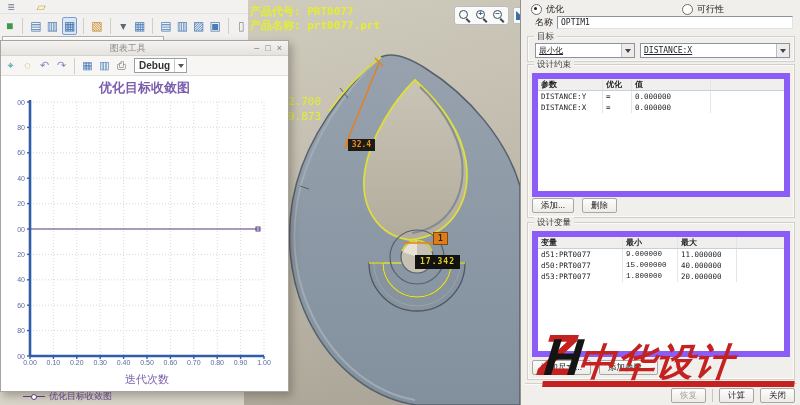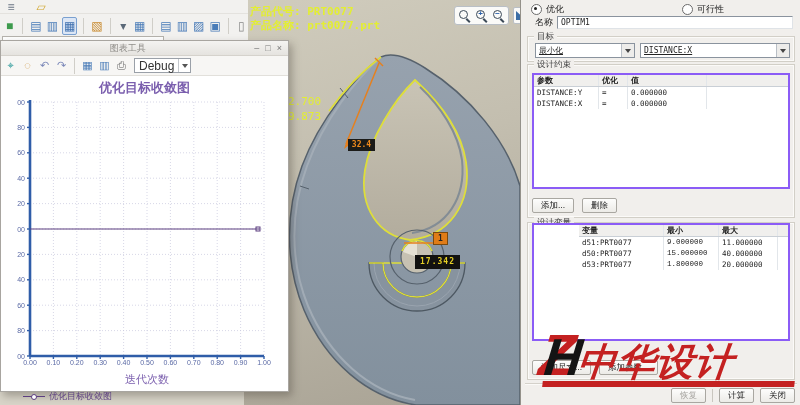--- a/index.html
+++ b/index.html
@@ -41,21 +41,21 @@
   #chart-window{position:absolute;left:0;top:40px;width:287px;height:350px;background:#fff;
     border:1px solid #a8a5a0;box-shadow:3px 4px 8px rgba(60,55,45,.35);z-index:5;}
   .cw-titlebar{height:14px;background:linear-gradient(#f4f3f1,#e5e3df);border-bottom:1px solid #d5d2cc;
     display:flex;align-items:center;font-size:9px;color:#8f8d89;}
   .cw-title{flex:1;text-align:center;}
   .cw-btns{display:flex;gap:6px;padding-right:6px;font-size:9px;color:#777;}
   .cw-btns span{cursor:pointer;line-height:12px;}
   .cw-toolbar{height:19px;background:#f7f6f4;border-bottom:1px solid #e2e0db;display:flex;align-items:center;padding-left:2px;gap:2px;}
   .cw-toolbar .icon{width:15px;height:15px;line-height:15px;font-size:11px;}
   .debug-combo{display:flex;align-items:center;height:13px;background:#fff;border:1px solid #9aa0a8;margin-left:3px;cursor:pointer;}
-  .debug-combo b{font-weight:normal;font-size:12px;color:#333;padding:0 4px;}
+  .debug-combo b{font-weight:bold;font-size:10px;color:#333;padding:0 4px;}
   .debug-combo u{width:11px;height:13px;border-left:1px solid #c4c8cd;text-decoration:none;position:relative;}
   .debug-combo u::after{content:"";position:absolute;left:3px;top:5px;border:3px solid transparent;border-top:4px solid #555;}
   .cw-chart{position:relative;height:315px;}
   .chart-title{text-align:center;padding-top:3px;font-size:13px;font-weight:bold;color:#7b5fae;font-family:"DejaVu Serif",serif;}
   .plot-wrap{position:relative;margin-top:2px;height:260px;}
   #ylabels{position:absolute;left:0;top:0;width:25px;height:260px;}
   #ylabels div{position:absolute;right:1px;width:24px;text-align:right;font-size:7px;color:#5b6aa5;line-height:9px;}
   #plot-svg{position:absolute;left:26px;top:0;}
   #xlabels{position:absolute;left:26px;top:260px;width:240px;height:10px;}
   #xlabels div{position:absolute;width:24px;margin-left:-12px;text-align:center;font-size:7px;color:#5b6aa5;}
@@ -80,23 +80,23 @@
   .group-legend{position:absolute;left:6px;top:-6px;background:#f1efec;padding:0 3px;font-size:8.5px;color:#3c3c3c;}
   #grp-goal{top:36px;height:24px;}
   .dd-row{position:absolute;left:7px;top:6px;right:4px;display:flex;gap:5px;text-decoration:underline;}
   .dropdown{display:flex;height:13px;background:#fff;border:1px solid #8a939e;align-items:center;cursor:pointer;}
   .dropdown b{flex:1;font-weight:normal;font-size:8px;padding:0 3px;white-space:nowrap;overflow:hidden;font-family:"DejaVu Sans Mono",monospace;}
   .dropdown u{width:12px;height:13px;border-left:1px solid #b9bfc6;background:#edecea;position:relative;text-decoration:none;}
   .dropdown u::after{content:"";position:absolute;left:3px;top:5px;border:3px solid transparent;border-top:4px solid #444;}
   .dd1{width:98px;}.dd2{flex:1;}
   #grp-constraints{top:64px;height:152px;}
   #grp-variables{top:222px;height:156px;}
-  .tbl{position:absolute;left:4px;right:4px;background:#fff;border:2px solid #8b5cf6;overflow:hidden;}
+  .tbl{position:absolute;left:4px;right:4px;background:#fff;border:6px solid #8b5cf6;overflow:hidden;}
   #tbl-constraints{top:8px;height:112px;}
-  #tbl-variables{top:0;height:114px;padding-left:45px;}
+  #tbl-variables{top:8px;height:114px;}
   .trow{display:flex;height:11px;line-height:11px;}
   .trow.thead{background:#f0efed;border-bottom:1px solid #c9cfd6;font-weight:bold;}
   .tcell{padding:0 3px;font-size:7.5px;font-family:"DejaVu Sans Mono",monospace;white-space:nowrap;overflow:hidden;border-right:1px solid #e2e6ea;}
   .thead .tcell{font-family:"Liberation Sans",sans-serif;font-size:8px;}
   #tbl-constraints .c0{width:58px;} #tbl-constraints .c1{width:22px;} #tbl-constraints .c2{width:72px;}
   #tbl-variables .c0{width:78px;} #tbl-variables .c1{width:48px;font-family:Liberation Mono, monospace;} #tbl-variables .c2{width:52px;}
   .btn{display:inline-block;height:13px;line-height:12px;padding:0 8px;font-size:8.5px;color:#222;
     background:linear-gradient(#fdfdfc,#ecebe7);border:1px solid #a9a7a1;border-radius:2px;cursor:pointer;}
   .btn.disabled{color:#a8a6a2;cursor:default;}
   .grp-btns{position:absolute;left:4px;bottom:4px;display:flex;gap:8px;}

